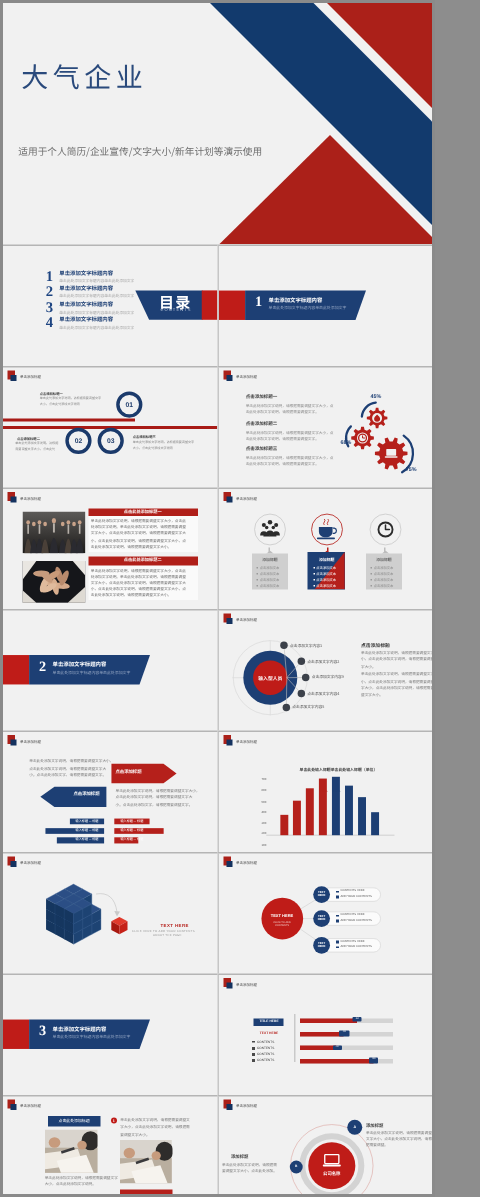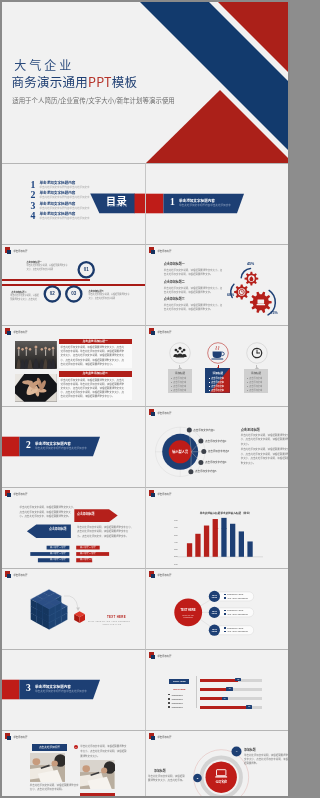--- a/index.html
+++ b/index.html
@@ -26,22 +26,21 @@
 <body>
 
 <div class="page">
   <div class="cover">
     <svg class="a" style="left:0;top:0" width="286" height="161" viewBox="0 0 286 161">
       <rect x="0" y="0" width="286" height="161" fill="#f1f1f1"></rect>
       <polygon points="138,0 207,0 286,79 286,148" fill="#123a6d"></polygon>
       <polygon points="216,0 286,0 286,70" fill="#ab2019"></polygon>
       <polygon points="218,88 286,156 286,161 144,161" fill="#ab2019"></polygon>
     </svg>
-    <div class="a cn" style="left:12.2px;top:56px;font-size:12px;line-height:13px;color:#2a4a7c;letter-spacing:3.0px;">大气企业</div>
-    <div class="a cn" style="left:9.5px;top:73.2px;font-size:12.5px;line-height:14px;letter-spacing:.25px;white-space:nowrap;"><span style="color:#1f3f73">商务演示通用</span><span style="color:#b5332a">PPT</span><span style="color:#1f3f73">模板</span></div>
+    <div class="a cn" style="left:12.2px;top:43px;font-size:18px;line-height:13px;color:#2a4a7c;letter-spacing:3.0px;">大气企业</div>
     <div class="a cn" style="left:10.2px;top:95.3px;font-size:6.45px;line-height:7px;color:#6e6e6e;letter-spacing:.02px;white-space:nowrap;">适用于个人简历/企业宣传/文字大小/新年计划等演示使用</div>
   </div>
 <div class="grid"><div class="slide"><span class="a" style="left:28.5px;top:15.90px;font-size:9.8px;font-weight:bold;color:#1d4481;font-family:'Liberation Serif',serif;line-height:10px">1</span><span class="a cn txt" style="left:37.5px;top:16.90px;font-size:3.6px;font-weight:bold;color:#1d3f74;line-height:4px">单击添加文字标题内容</span><span class="a cn txt" style="left:37.5px;top:21.70px;font-size:2.5px;color:#a6a6a6;line-height:3px">单击此处添加文字标题内容单击此处添加文字</span><span class="a" style="left:28.5px;top:26.30px;font-size:9.8px;font-weight:bold;color:#1d4481;font-family:'Liberation Serif',serif;line-height:10px">2</span><span class="a cn txt" style="left:37.5px;top:27.30px;font-size:3.6px;font-weight:bold;color:#1d3f74;line-height:4px">单击添加文字标题内容</span><span class="a cn txt" style="left:37.5px;top:32.10px;font-size:2.5px;color:#a6a6a6;line-height:3px">单击此处添加文字标题内容单击此处添加文字</span><span class="a" style="left:28.5px;top:36.70px;font-size:9.8px;font-weight:bold;color:#1d4481;font-family:'Liberation Serif',serif;line-height:10px">3</span><span class="a cn txt" style="left:37.5px;top:37.70px;font-size:3.6px;font-weight:bold;color:#1d3f74;line-height:4px">单击添加文字标题内容</span><span class="a cn txt" style="left:37.5px;top:42.50px;font-size:2.5px;color:#a6a6a6;line-height:3px">单击此处添加文字标题内容单击此处添加文字</span><span class="a" style="left:28.5px;top:47.10px;font-size:9.8px;font-weight:bold;color:#1d4481;font-family:'Liberation Serif',serif;line-height:10px">4</span><span class="a cn txt" style="left:37.5px;top:48.10px;font-size:3.6px;font-weight:bold;color:#1d3f74;line-height:4px">单击添加文字标题内容</span><span class="a cn txt" style="left:37.5px;top:52.90px;font-size:2.5px;color:#a6a6a6;line-height:3px">单击此处添加文字标题内容单击此处添加文字</span><svg class="a" style="left:86px;top:29px" width="58" height="21" viewBox="0 0 58 21">
           <polygon points="2.2,0.6 47,0.6 47,20.2 11.4,20.2" fill="#1d3f74"></polygon>
           <rect x="46.5" y="0.6" width="11.5" height="19.6" fill="#bf1c18"></rect>
         </svg><div class="a cn" style="left:104px;top:31.5px;font-size:10px;color:#fff;font-weight:bold;letter-spacing:.8px;line-height:9px">目录</div><div class="a " style="left:105px;top:41.3px;font-size:2.7px;color:#b9c6da;letter-spacing:.75px;line-height:3px">CONTENTS</div></div><div class="slide rt"><svg class="a" style="left:0;top:0" width="143" height="81" viewBox="0 0 143 81">
           <rect x="0" y="29.7" width="17.4" height="19.6" fill="#bf1c18"></rect>
           <polygon points="17.4,29.7 98,29.7 91,49.3 17.4,49.3" fill="#1d3f74"></polygon>
         </svg><div class="a" style="left:24px;top:33.5px;font-size:9.5px;font-weight:bold;color:#fff;font-family:'Liberation Serif',serif;line-height:9.5px">1</div><div class="a cn txt" style="left:33px;top:34.5px;font-size:3.6px;font-weight:bold;color:#fff;line-height:4px">单击添加文字标题内容</div><div class="a cn txt" style="left:33px;top:39.6px;font-size:2.6px;color:#93a5c2;line-height:3px">单击此处添加文字标题内容单击此处添加文字</div></div><div class="slide"><div class="shdr">
           <span class="sq1"></span>

